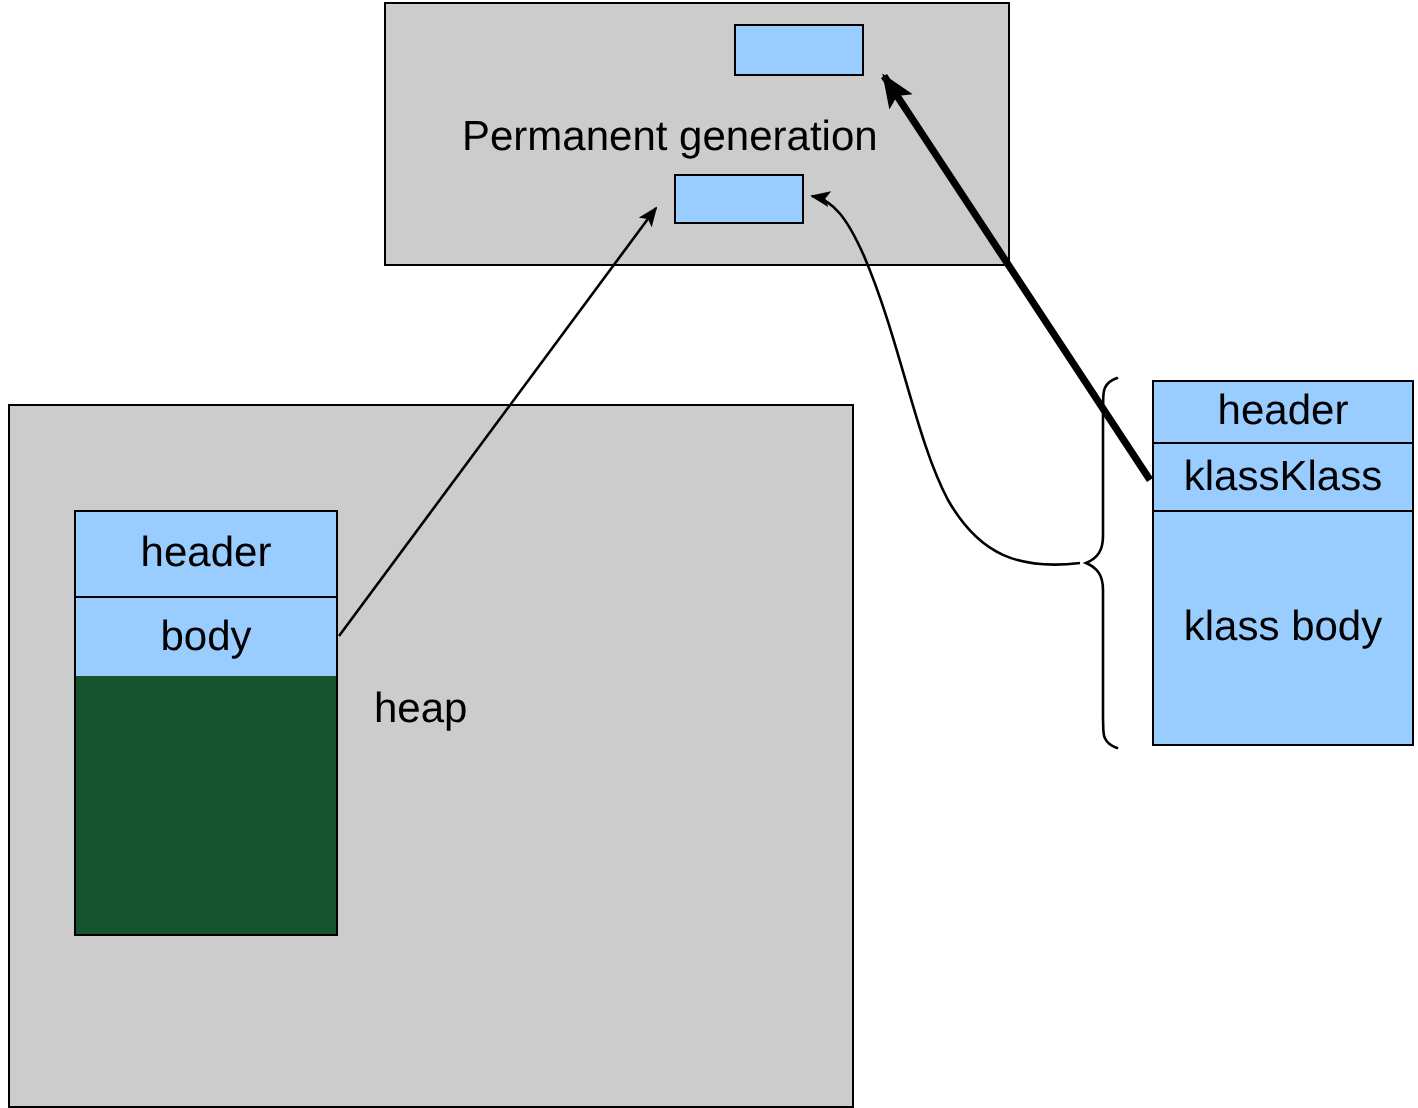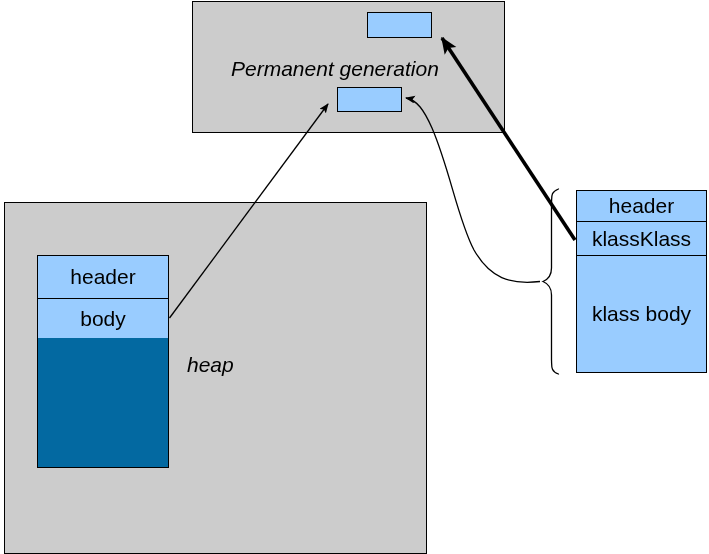--- a/index.html
+++ b/index.html
@@ -24,25 +24,24 @@
     border: 1px solid #000000;
     box-sizing: border-box;
   }
   .region-label {
     position: absolute;
     color: #000000;
     font-size: 21px;
     line-height: 1;
     white-space: nowrap;
     font-family: "Liberation Sans", sans-serif;
-    font-style: italic;
   }
   .memblock {
     position: absolute;
-    background: #0369a1;
+    background: #14532d;
     border: 1px solid #000000;
     box-sizing: border-box;
   }
   .cell {
     position: absolute;
     left: 0;
     right: 0;
     background: #99ccff;
     box-sizing: border-box;
     display: flex;
@@ -73,21 +72,21 @@
 </style>
 </head>
 <body>
 
 <div id="canvas">
 
   <div class="region" style="left:192px; top:1px; width:313px; height:132px;"></div>
   <div class="region-label" style="left:231px; top:58px;">Permanent generation</div>
 
   <div class="region" style="left:4px; top:202px; width:423px; height:352px;"></div>
-  <div class="region-label" style="left:187px; top:354px;">heap</div>
+  <div class="region-label" style="left:187px; top:344px;">heap</div>
 
   <div class="blank-block" style="left:367px; top:12px; width:65px; height:26px;"></div>
 
   <div class="blank-block" style="left:337px; top:87px; width:65px; height:25px;"></div>
 
   <div class="memblock" style="left:37px; top:255px; width:132px; height:213px;">
     <div class="cell" style="top:0px; height:42px;">header</div>
     <div class="cell divider-top" style="top:42px; height:40px;">body</div>
   </div>
 

